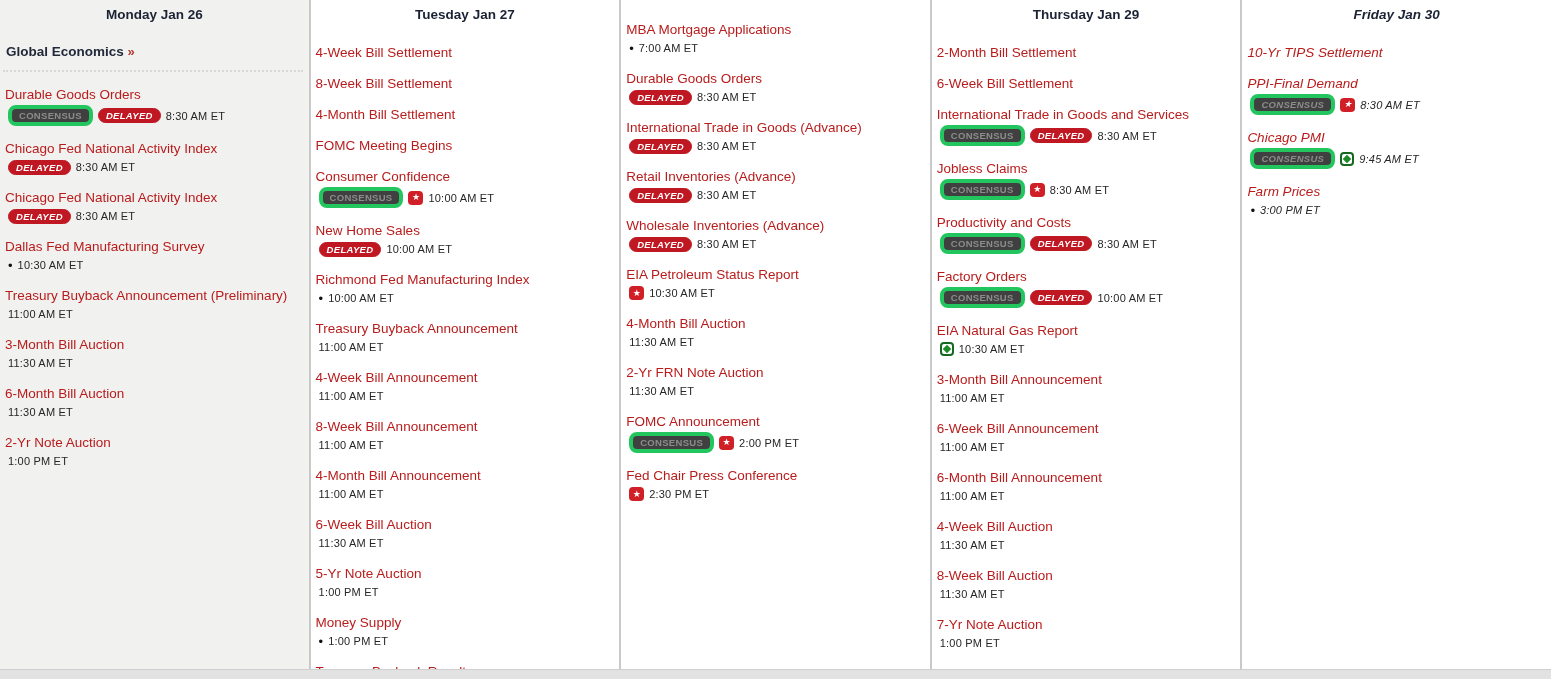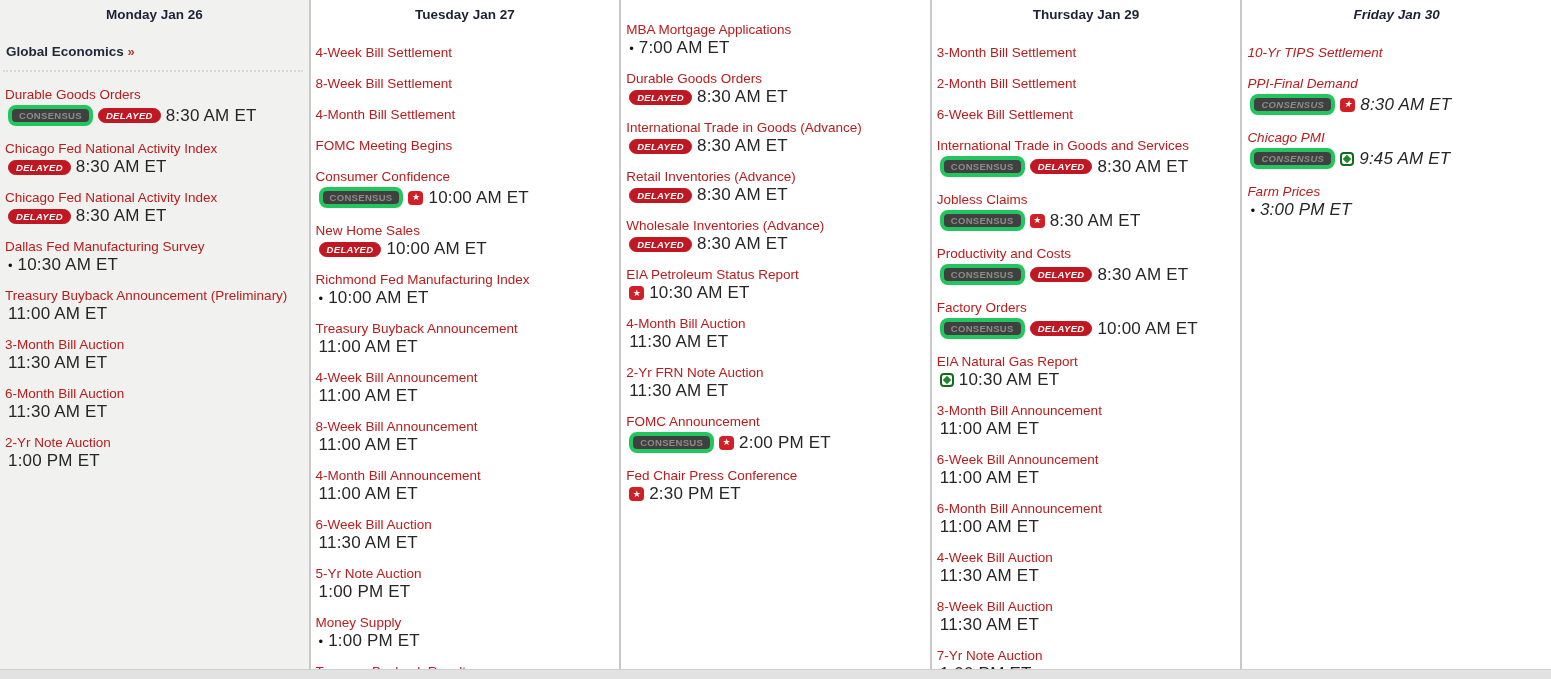--- a/index.html
+++ b/index.html
@@ -32,21 +32,21 @@
   .events { padding:22px 8px 0 5px; }
   .day-col.today .events { padding-top:0; }
   .event { margin-bottom:15px; }
   .event-title {
     font-size:13.5px; color:#b91c1c; line-height:16px; cursor:pointer;
   }
   .event-meta {
     display:flex; align-items:center; gap:5px;
     margin-top:2px; padding-left:3px; line-height:16px; min-height:16px;
   }
-  .time { font-size:17px; color:#262626; letter-spacing:0.2px; white-space:nowrap; }
+  .time { font-size:11px; color:#262626; letter-spacing:0.2px; white-space:nowrap; }
   .badge {
     display:inline-block; font-size:9.5px; font-weight:bold;
     border-radius:8px; padding:1px 7px; line-height:11px;
     letter-spacing:0.3px; white-space:nowrap;
   }
   .badge.consensus { color:#8c8c8c; border:4px solid #22c55e; background:#404040; }
   .badge.delayed { color:#ffffff; background:#c01823; border:1px solid #c01823; font-style:italic; }
   .icon { display:inline-flex; align-items:center; justify-content:center; flex:0 0 auto; }
   .icon.star {
     width:15px; height:14px; background:#d01f26; border-radius:4px;
@@ -282,23 +282,20 @@
             <span class="icon star">★</span>
             <span class="time">2:30 PM ET</span>
           </div>
         </div>
       </div>
     </div>
     <div class="day-col">
       <div class="day-header">Thursday Jan 29</div>
       <div class="events">
         <div class="event">
-          <div class="event-title">3-Month Bill Settlement</div>
-        </div>
-        <div class="event">
           <div class="event-title">2-Month Bill Settlement</div>
         </div>
         <div class="event">
           <div class="event-title">6-Week Bill Settlement</div>
         </div>
         <div class="event">
           <div class="event-title">International Trade in Goods and Services</div>
           <div class="event-meta">
             <span class="badge consensus">CONSENSUS</span>
             <span class="badge delayed">DELAYED</span>

